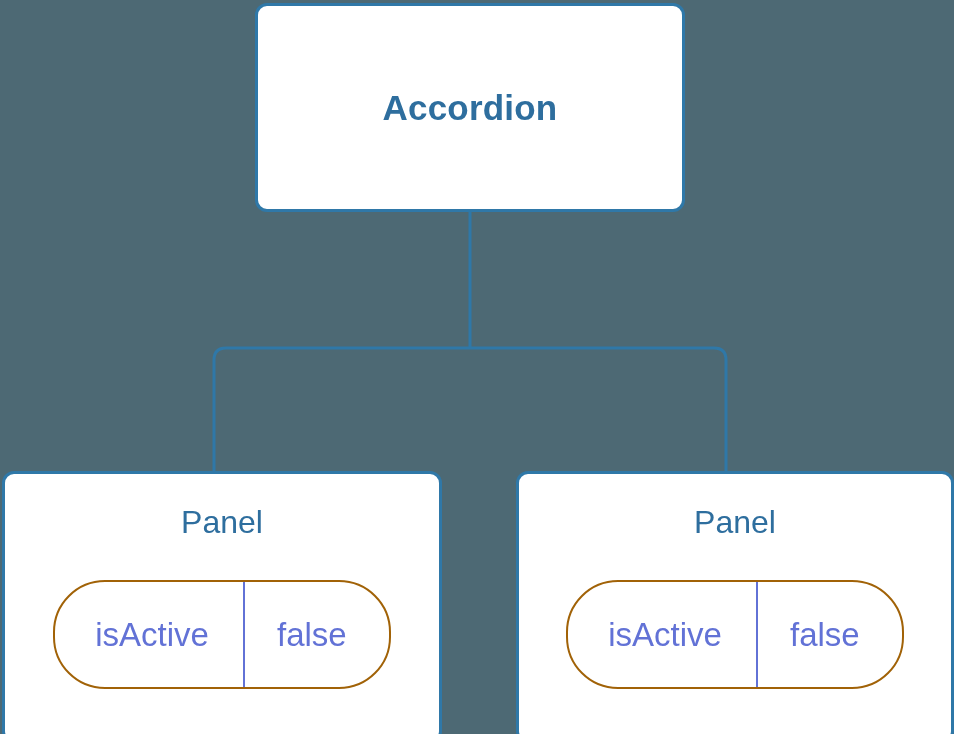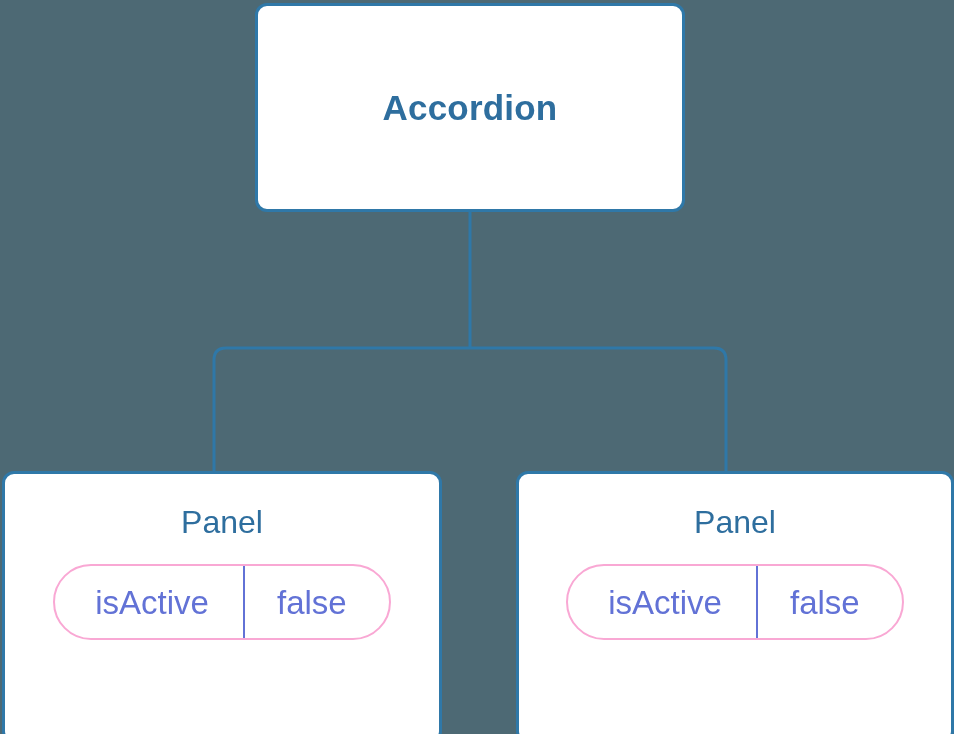--- a/index.html
+++ b/index.html
@@ -76,30 +76,30 @@
   }
   .node-panel-left  { left: 2px;   width: 440px; }
   .node-panel-right { left: 516px; width: 438px; }
 
   .node-title-panel {
     color: #2e6e9e;
     font-size: 32px;
     font-weight: 400;
     line-height: 1;
     white-space: nowrap;
-    margin-bottom: 0;
+    margin-bottom: 16px;
   }
 
   
   .state-pill {
     margin-top: 26px;
-    height: 76px;
+    height: 109px;
     display: flex;
     align-items: stretch;
-    border: 2px solid #f9a8d4;
+    border: 2px solid #a16207;
     border-radius: 52px;
     background: #ffffff;
     box-sizing: border-box;
     overflow: hidden;
   }
 
   .state-key,
   .state-val {
     display: flex;
     align-items: center;

